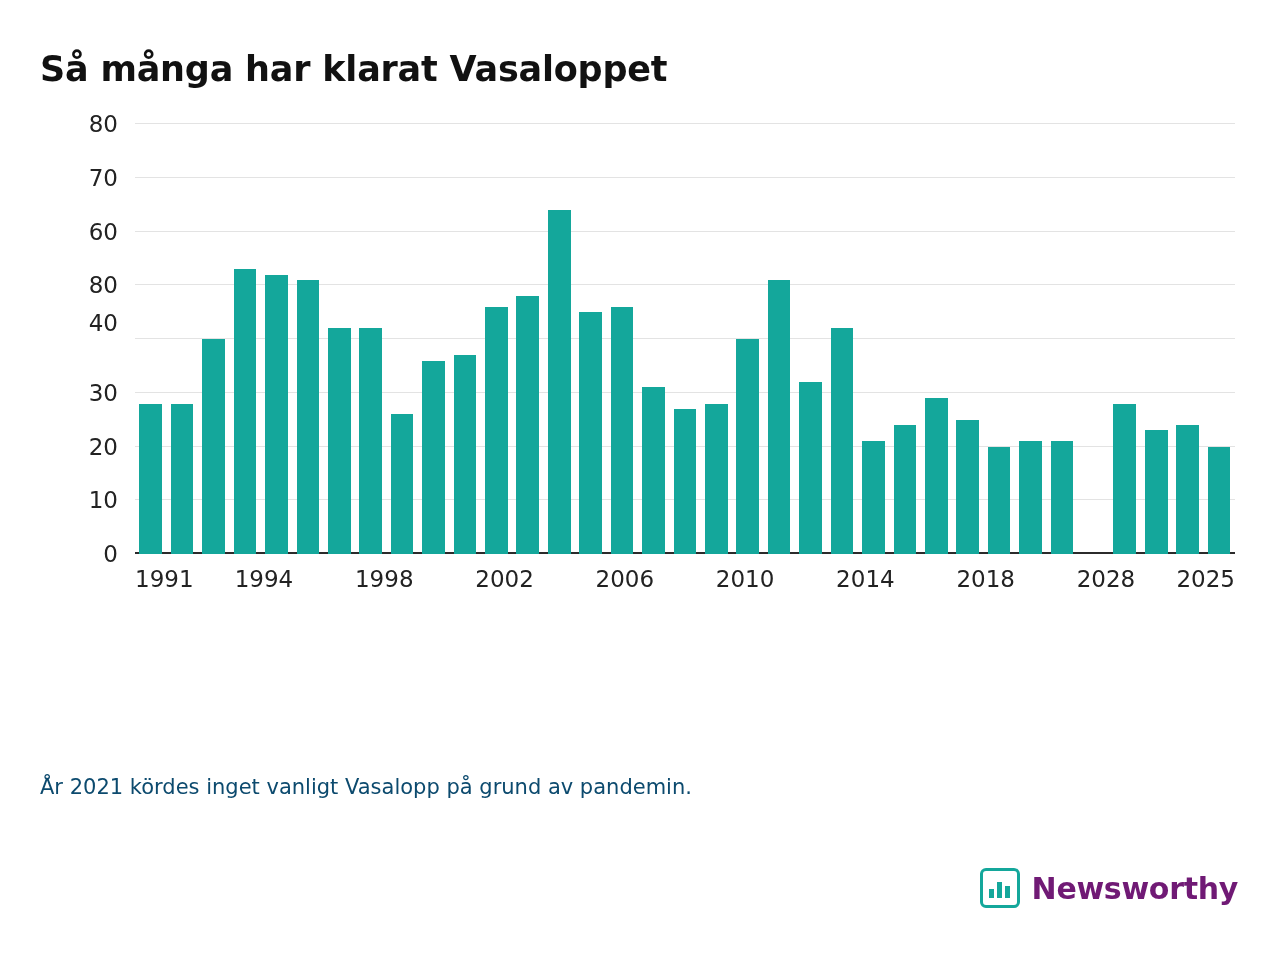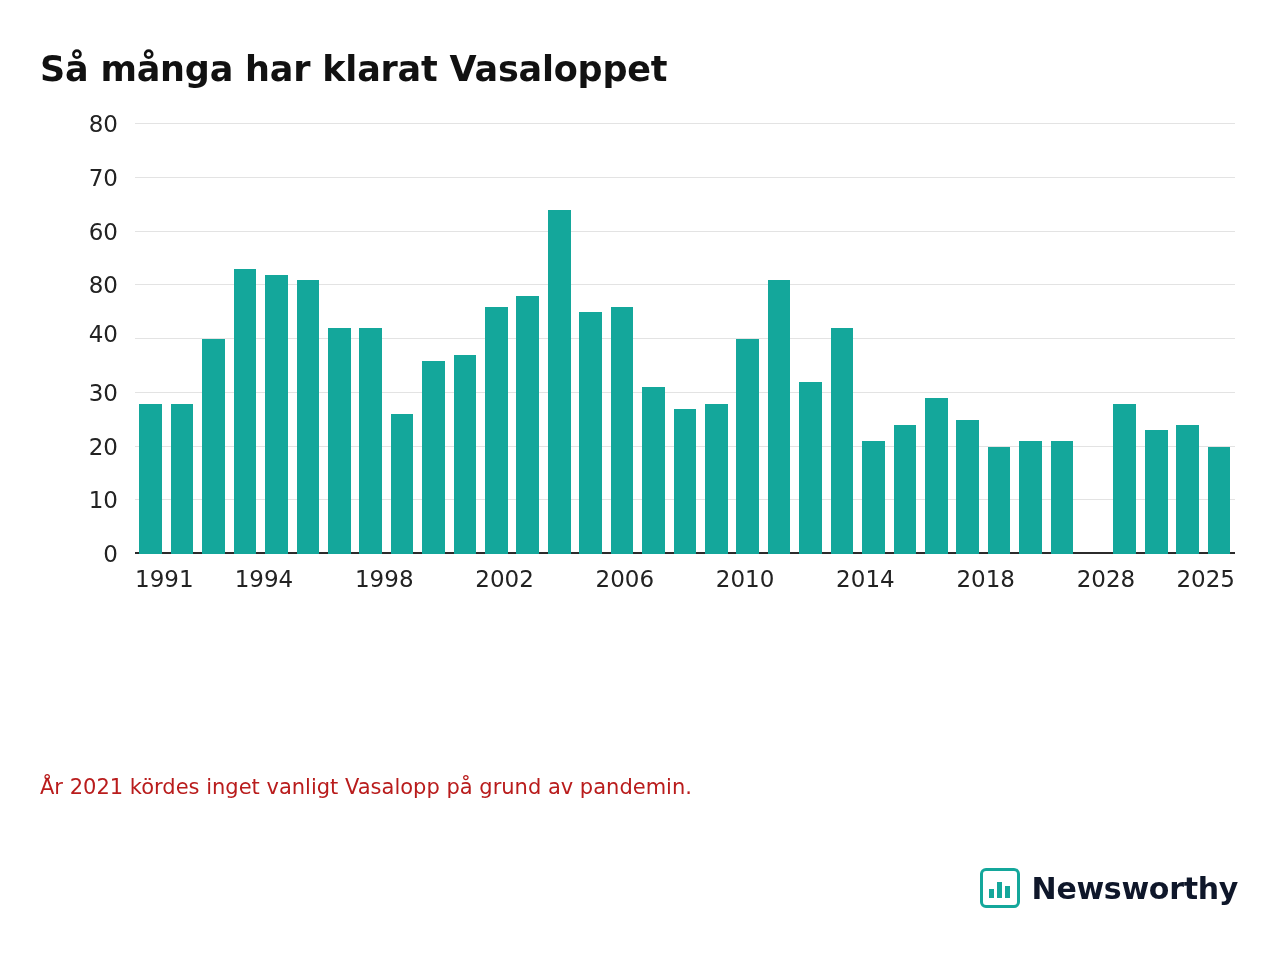--- a/index.html
+++ b/index.html
@@ -113,21 +113,21 @@
     text-align: right;
     font-size: 23px;
     color: #222;
     white-space: nowrap;
   }
   .note {
     position: absolute;
     left: 40px;
     top: 775px;
     font-size: 21px;
-    color: #b91c1c;
+    color: #0c4a6e;
   }
   .brand {
     position: absolute;
     right: 42px;
     top: 868px;
     display: flex;
     align-items: center;
     gap: 12px;
   }
   .brand-mark {
@@ -146,38 +146,38 @@
     display: block;
     width: 5px;
     background: #14a79b;
   }
   .brand-mark i.b1 { height: 9px; }
   .brand-mark i.b2 { height: 16px; }
   .brand-mark i.b3 { height: 12px; }
   .brand-name {
     font-size: 30px;
     font-weight: bold;
-    color: #0f172a;
+    color: #701a75;
     letter-spacing: -0.3px;
   }
 </style>
 </head>
 <body>
 
 <div class="page">
 
   <h1 class="title">Så många har klarat Vasaloppet</h1>
 
   <div class="chart-area">
     <div class="ylabels">
         <div class="ylabel" style="bottom: 0px; top: auto; transform: translateY(50%);">0</div>
         <div class="ylabel" style="bottom: 53.75px; top: auto; transform: translateY(50%);">10</div>
         <div class="ylabel" style="bottom: 107.5px; top: auto; transform: translateY(50%);">20</div>
         <div class="ylabel" style="bottom: 161.25px; top: auto; transform: translateY(50%);">30</div>
-        <div class="ylabel" style="bottom: 220px; top: auto; transform: translateY(50%);">40</div>
+        <div class="ylabel" style="bottom: 231px; top: auto; transform: translateY(50%);">40</div>
         <div class="ylabel" style="bottom: 268.75px; top: auto; transform: translateY(50%);">80</div>
         <div class="ylabel" style="bottom: 322.5px; top: auto; transform: translateY(50%); margin-left: 43px;">60</div>
         <div class="ylabel" style="bottom: 376.25px; top: auto; transform: translateY(50%);">70</div>
         <div class="ylabel" style="bottom: 430px; top: auto; transform: translateY(50%);">80</div>
       </div>
     <div class="plot">
       <div class="gridlines">
           <div class="gridline axis" style="bottom: 0px;"></div>
           <div class="gridline" style="bottom: 53.75px;"></div>
           <div class="gridline" style="bottom: 107.5px;"></div>

